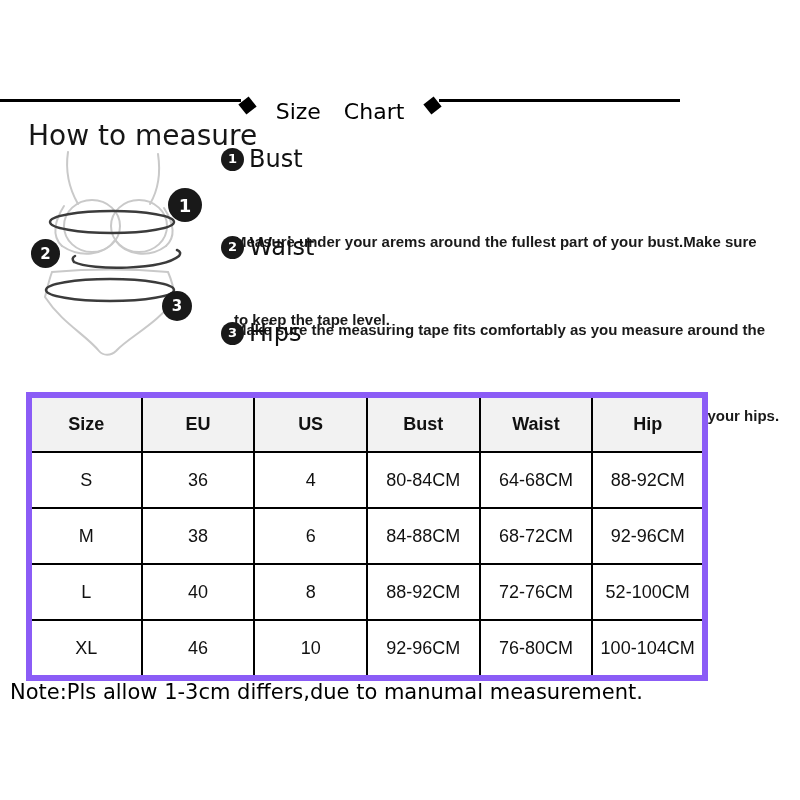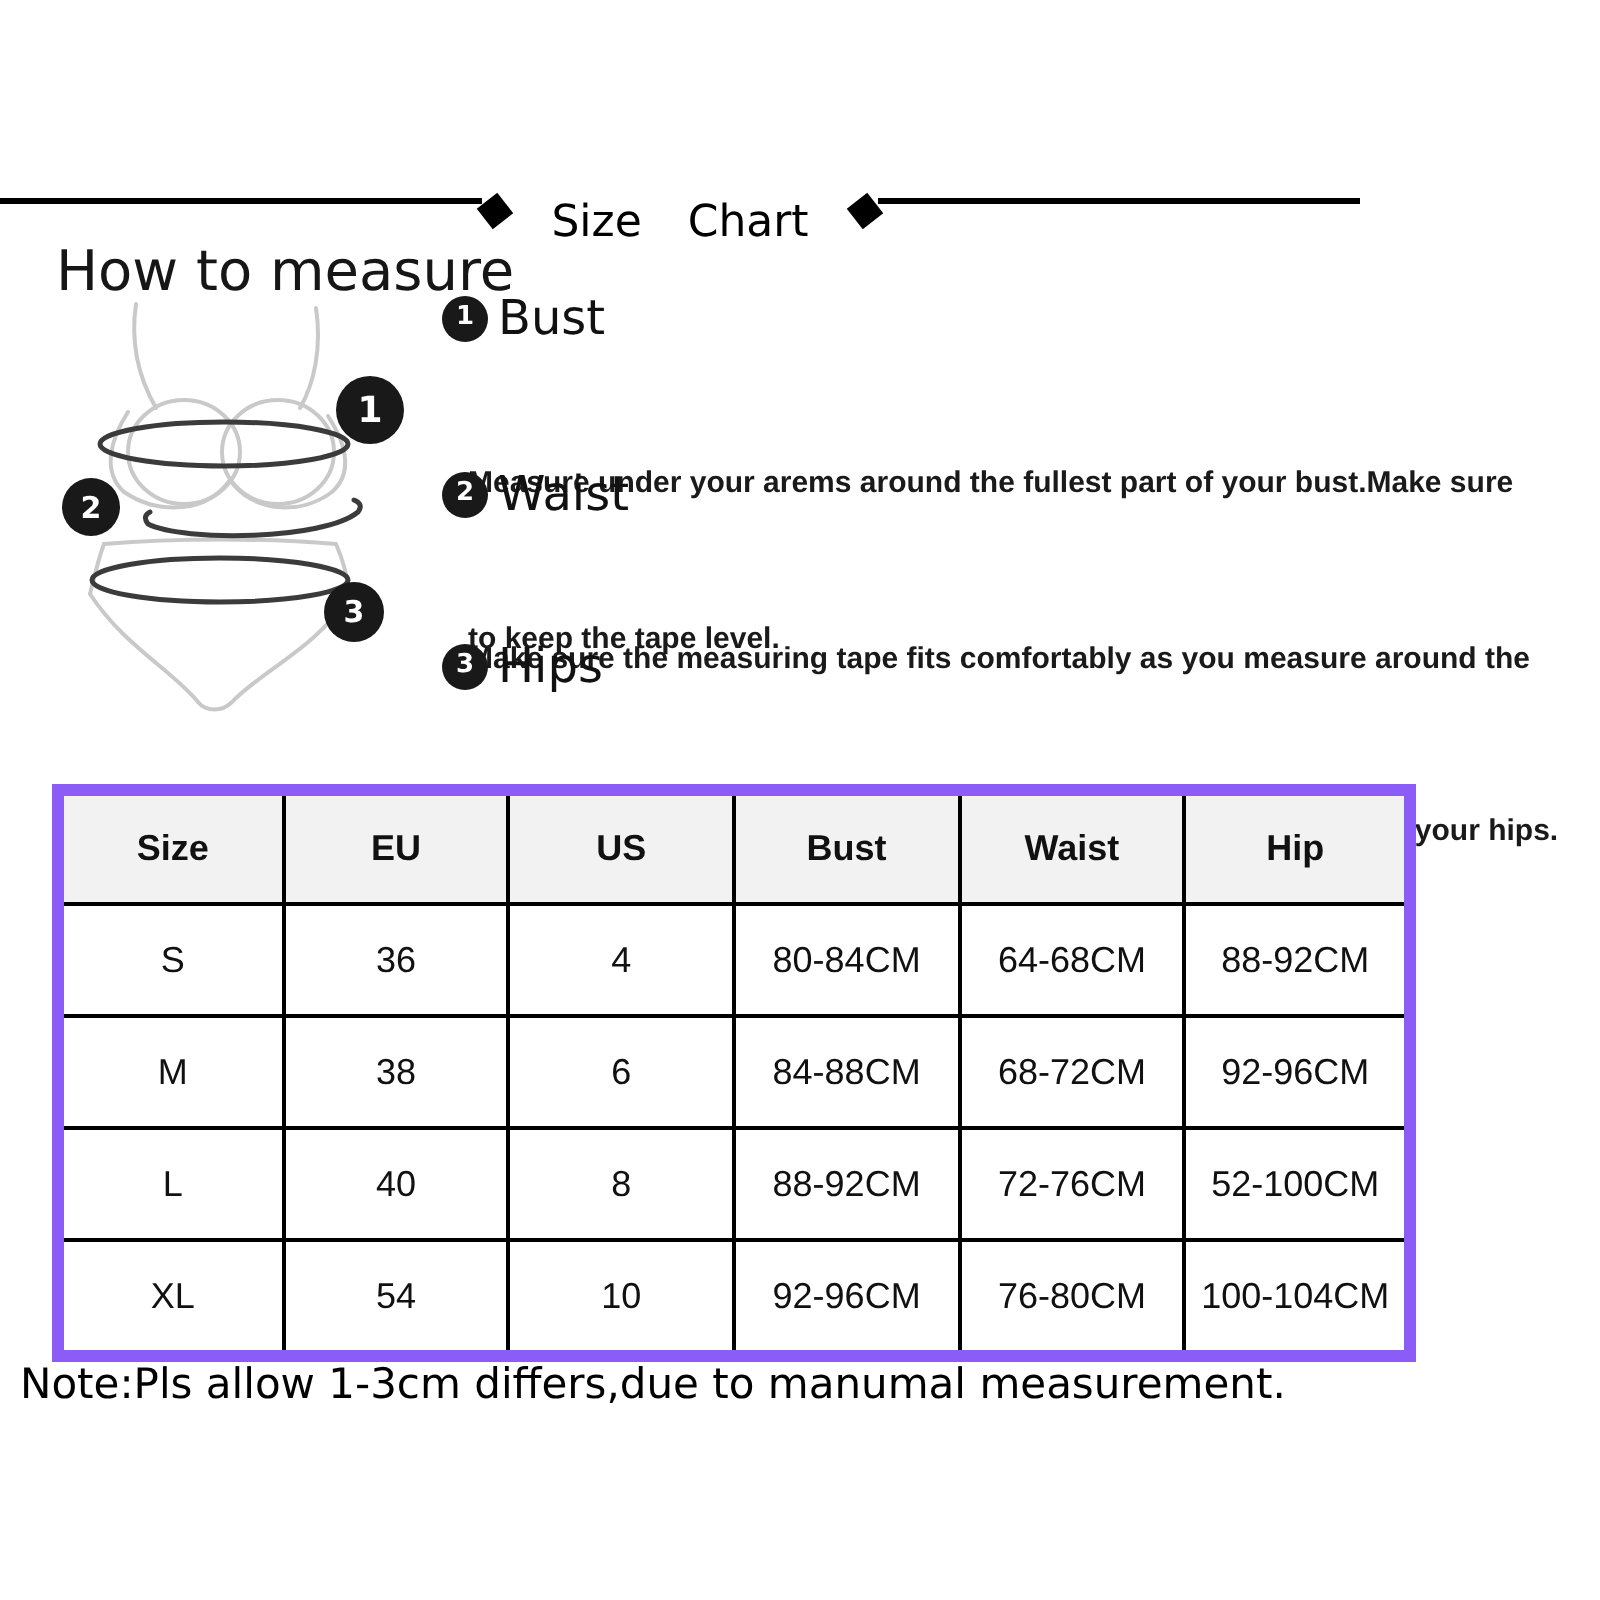--- a/index.html
+++ b/index.html
@@ -151,21 +151,21 @@
       <tr>
         <td>L</td>
         <td>40</td>
         <td>8</td>
         <td>88-92CM</td>
         <td>72-76CM</td>
         <td>52-100CM</td>
       </tr>
       <tr>
         <td>XL</td>
-        <td>54</td>
+        <td>46</td>
         <td>10</td>
         <td>92-96CM</td>
         <td>76-80CM</td>
         <td>100-104CM</td>
       </tr>
     </tbody>
 </table>
 
 <div class="note">Note:Pls allow 1-3cm differs,due to manumal measurement.</div>
 

